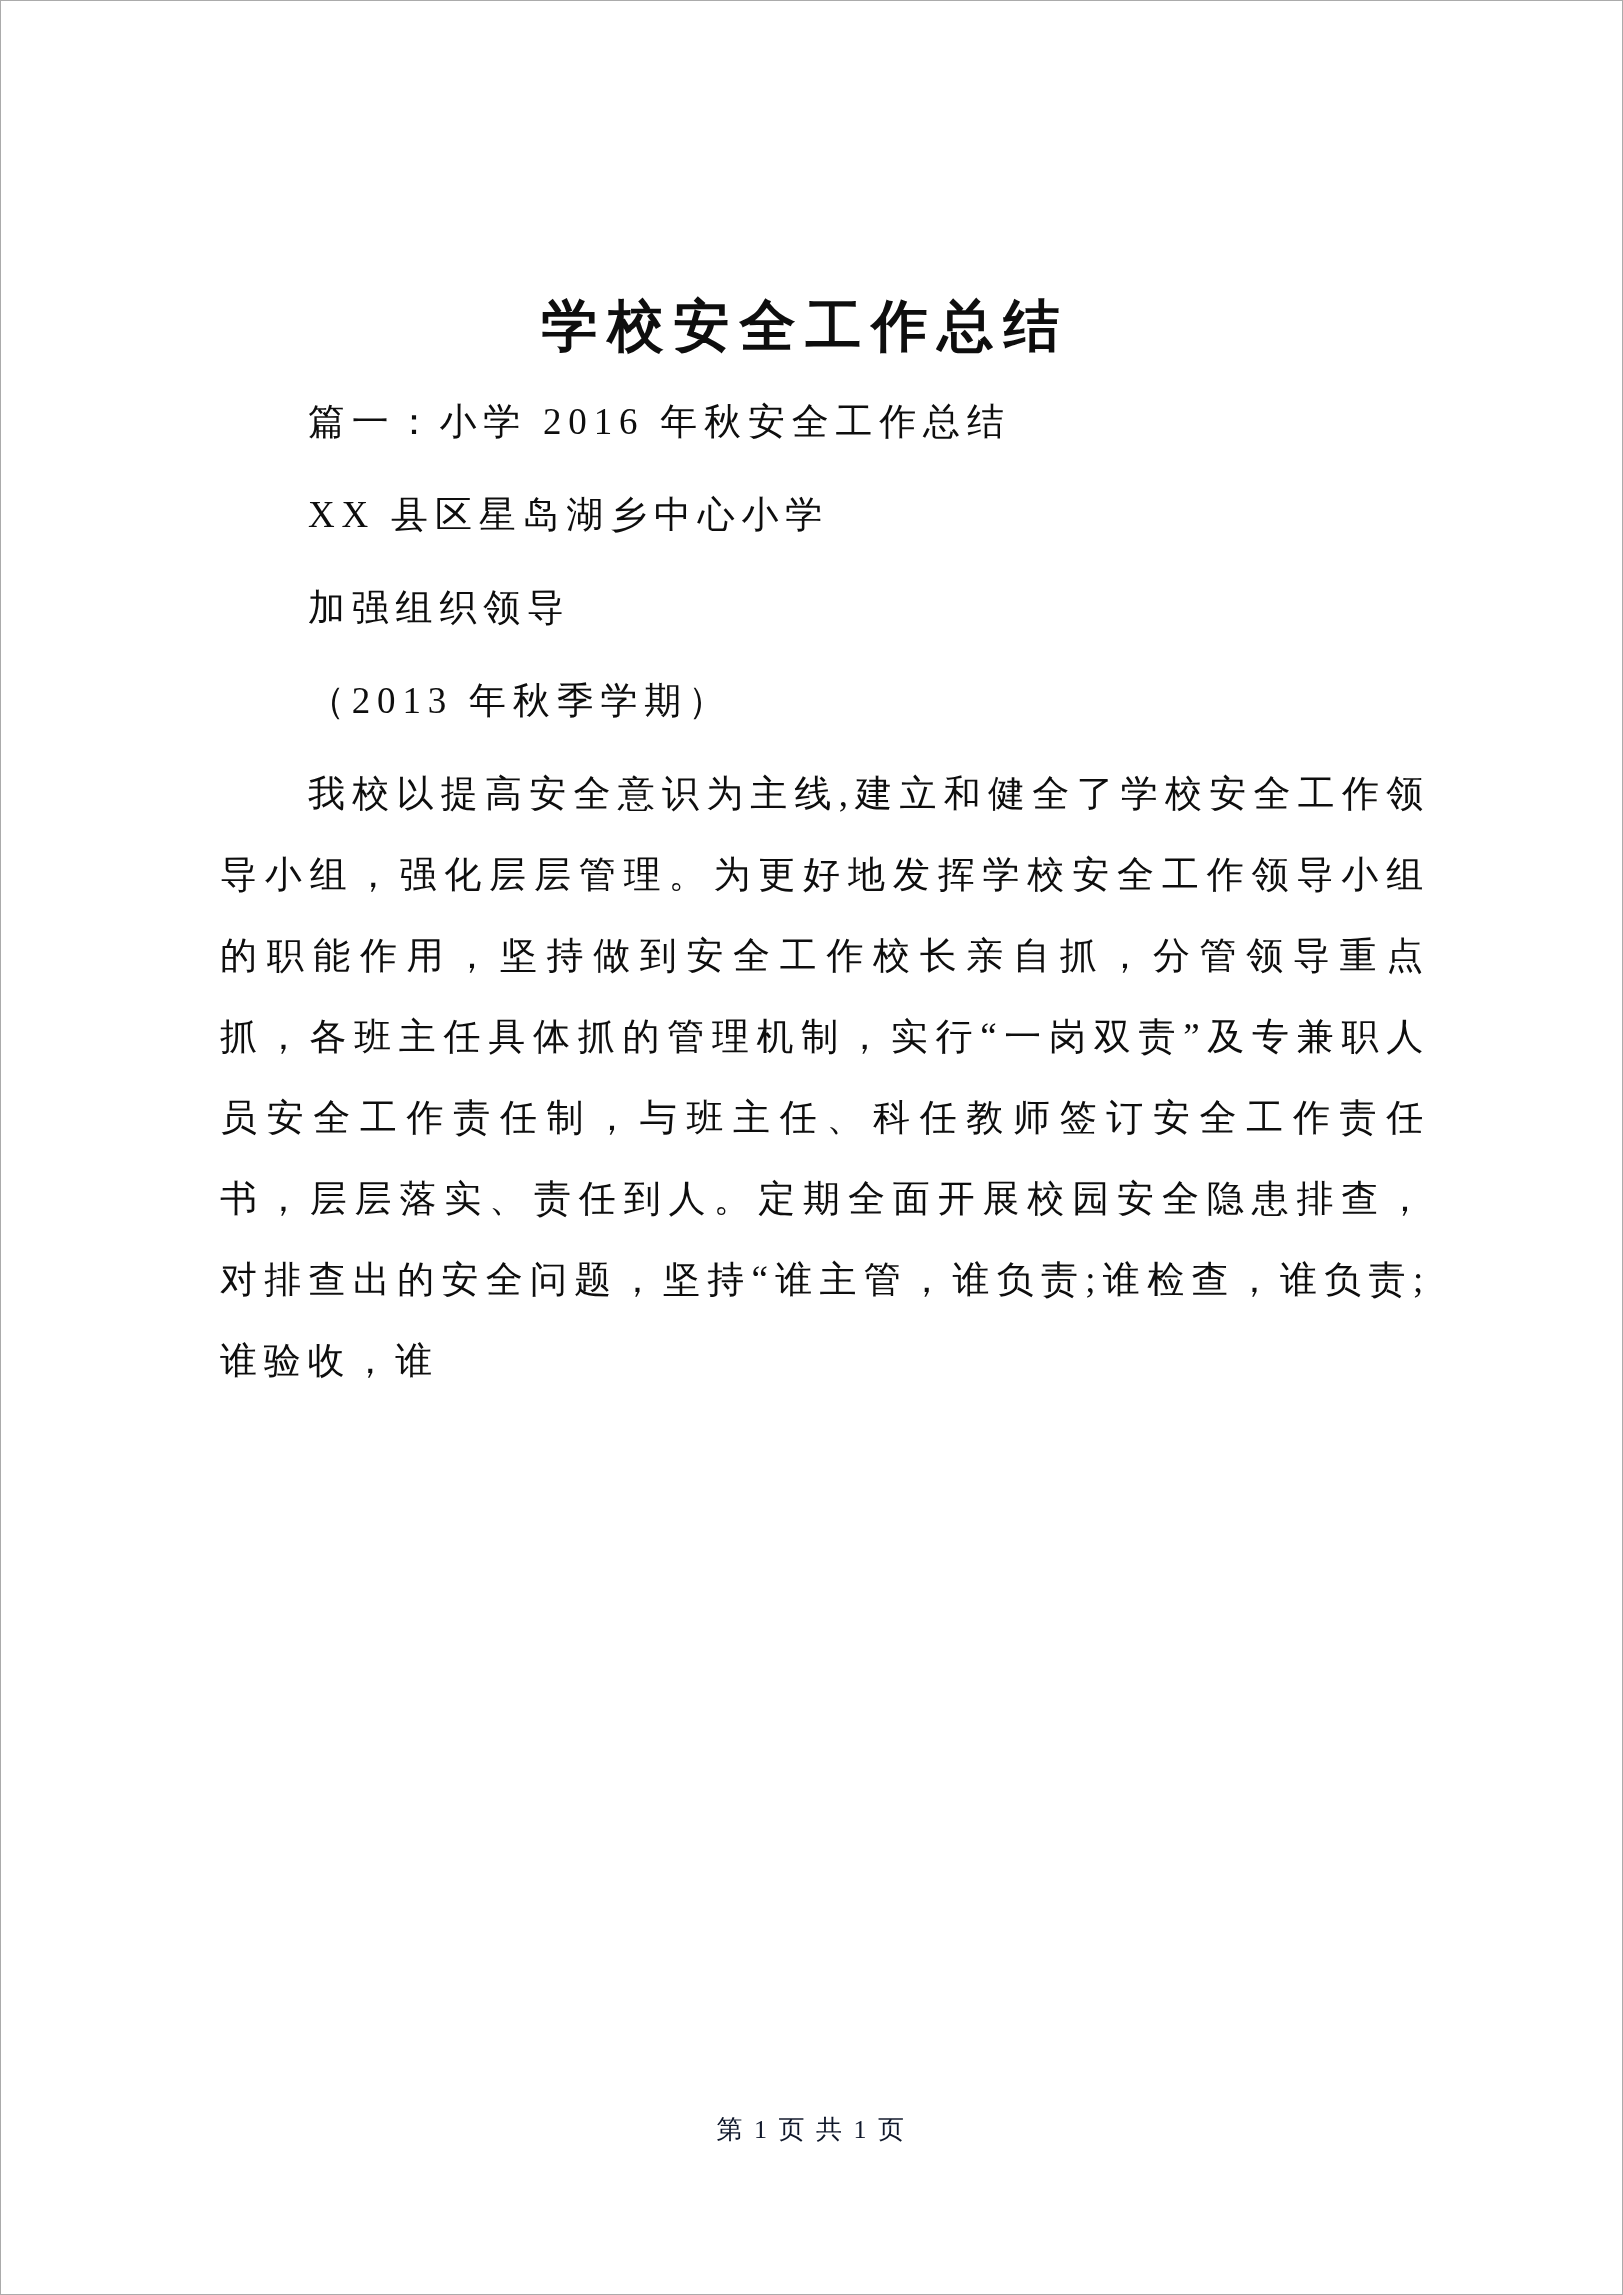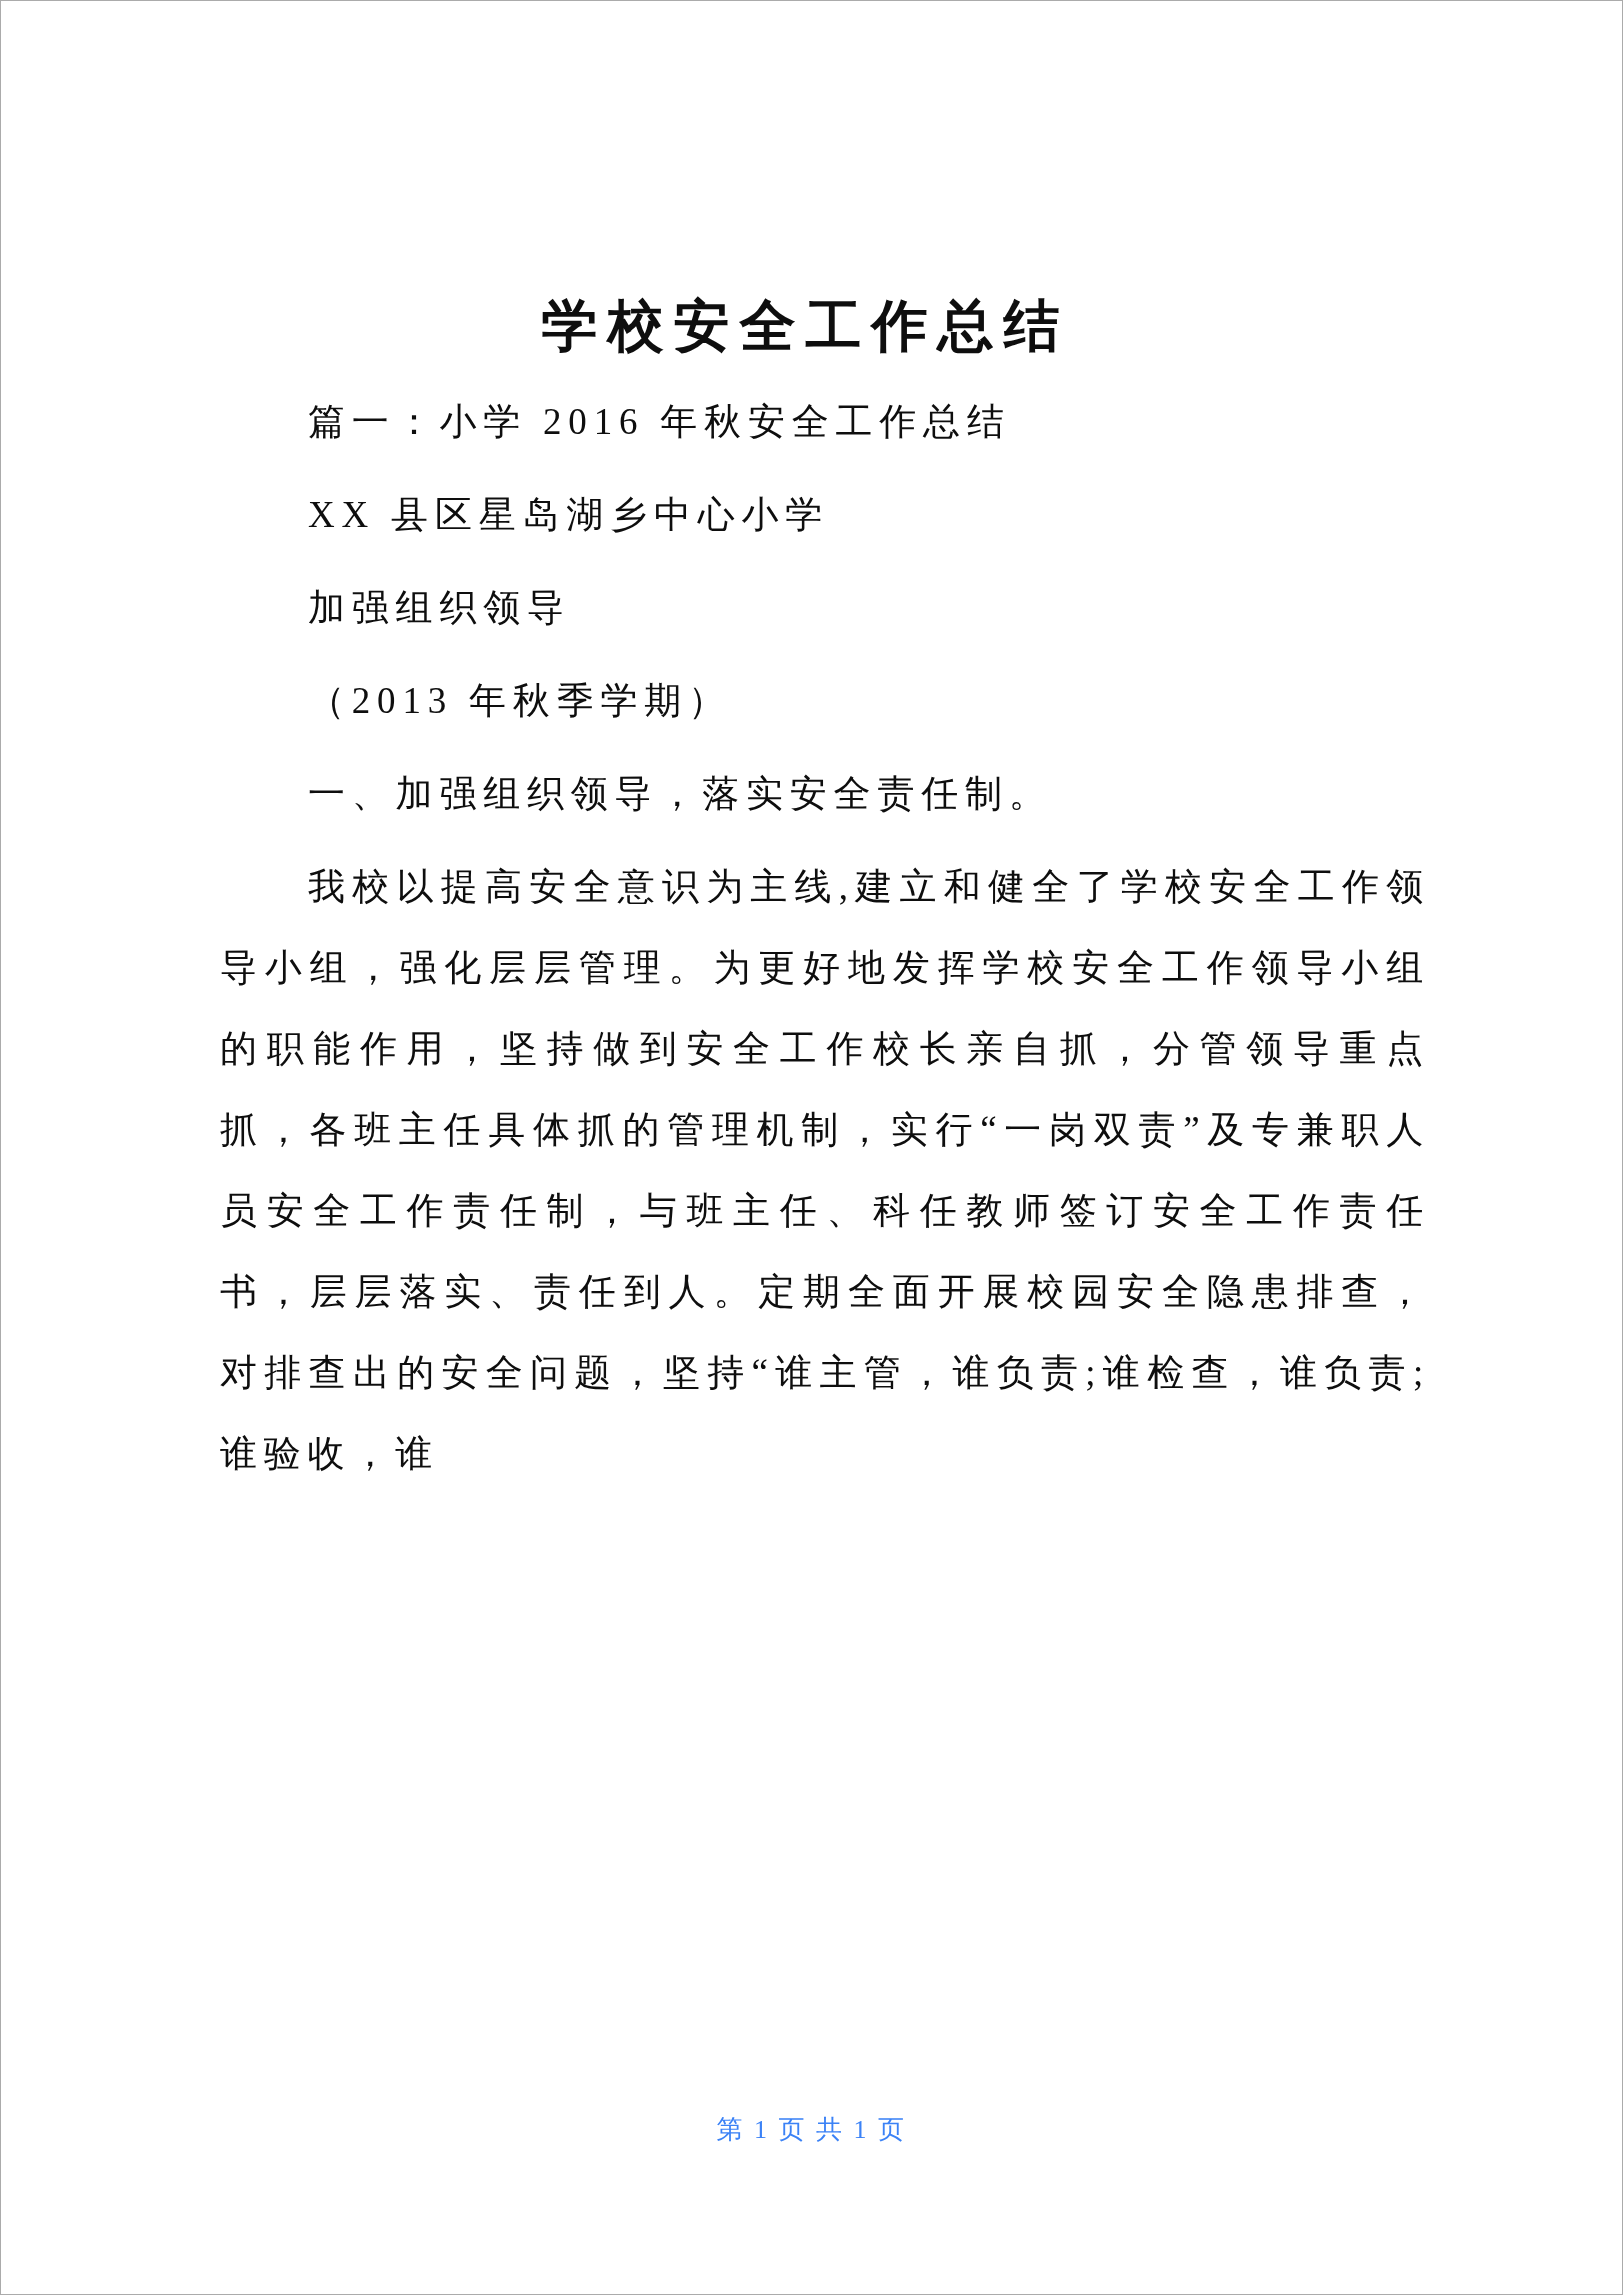--- a/index.html
+++ b/index.html
@@ -40,35 +40,34 @@
   }
   p.indent{ text-indent:88px; }
   .page-footer{
     position:absolute;
     left:0;
     top:2111px;
     width:100%;
     text-align:center;
     font-size:26px;
     letter-spacing:2.5px;
-    color:#3b82f6;
+    color:#0f172a;
   }
 </style>
 </head>
 <body>
 
 <div class="page">
 
   <h1 class="doc-title">学校安全工作总结</h1>
 
   <div class="content">
     <p class="line indent">篇一：小学 2016 年秋安全工作总结</p>
     <p class="line indent">XX 县区星岛湖乡中心小学</p>
     <p class="line indent">加强组织领导</p>
     <p class="line indent">（2013 年秋季学期）</p>
-    <p class="line indent">一、加强组织领导，落实安全责任制。</p>
     <p class="line indent">我校以提高安全意识为主线,建立和健全了学校安全工作领导小组，强化层层管理。为更好地发挥学校安全工作领导小组的职能作用，坚持做到安全工作校长亲自抓，分管领导重点抓，各班主任具体抓的管理机制，实行“一岗双责”及专兼职人员安全工作责任制，与班主任、科任教师签订安全工作责任书，层层落实、责任到人。定期全面开展校园安全隐患排查，对排查出的安全问题，坚持“谁主管，谁负责;谁检查，谁负责;谁验收，谁</p>
   </div>
 
   <div class="page-footer">第 1 页 共 1 页</div>
 
 </div>
 
 
 </body></html>

